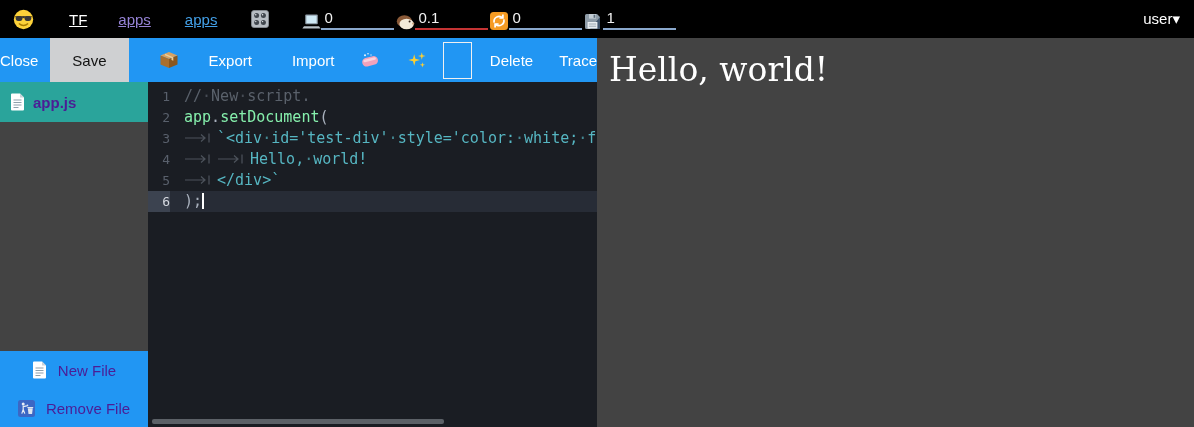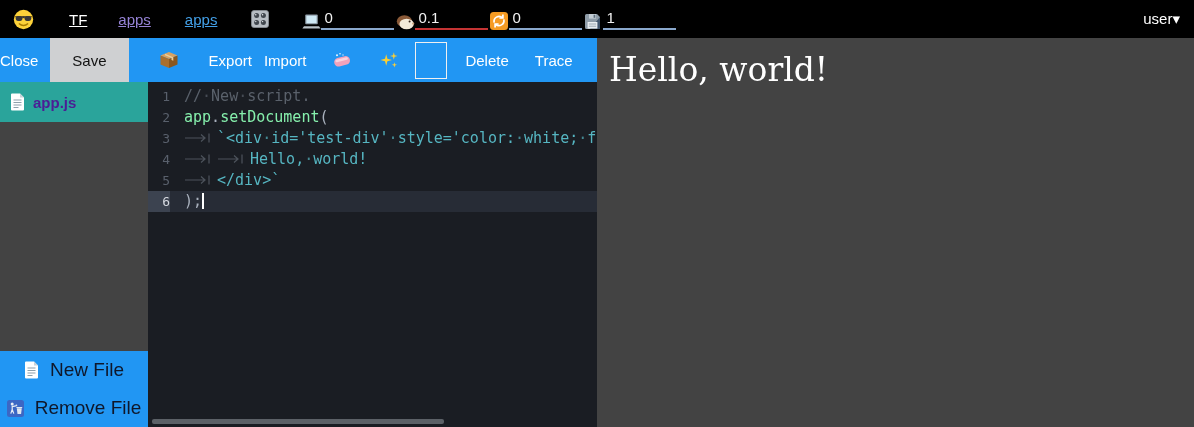--- a/index.html
+++ b/index.html
@@ -23,36 +23,36 @@
   .mainrow{display:flex;height:389px;}
   .leftcol{width:597px;flex:0 0 597px;display:flex;flex-direction:column;}
 
   
   .toolbar{height:44px;flex:0 0 44px;background:#2196f3;display:flex;align-items:center;color:#fff;font-size:15px;}
   .t-btn{cursor:pointer;}
   .t-close{}
   .t-save{margin-left:12px;height:44px;display:flex;align-items:center;padding:0 22px;background:#cfd0d2;color:#121212;}
   .t-pkg{margin-left:30px;display:inline-flex;width:20px;height:18px;}
   .t-export{margin-left:30px;}
-  .t-import{margin-left:12px;}
+  .t-import{margin-left:40px;}
   .t-soap{margin-left:26px;display:inline-flex;width:20px;height:16px;}
   .t-spark{margin-left:28px;display:inline-flex;width:19px;height:19px;}
   .t-box{margin-left:16px;width:32px;height:37px;border:1px solid #f0f0f0;box-sizing:border-box;}
   .t-delete{margin-left:18px;}
   .t-trace{margin-left:26px;}
 
   
   .workspace{display:flex;flex:1;min-height:0;}
   .sidebar{width:148px;flex:0 0 148px;display:flex;flex-direction:column;}
   .files-header{height:31px;flex:0 0 31px;background:#2196f3;color:#fff;font-size:15px;display:flex;align-items:center;justify-content:center;position:relative;}
   .collapse{position:absolute;right:13px;top:4px;font-size:16px;cursor:pointer;}
   .file-item{height:40px;flex:0 0 40px;background:#2aa49b;color:#4c1d95;font-weight:bold;font-size:15px;display:flex;align-items:center;padding-left:10px;gap:8px;cursor:pointer;}
   .file-item .f-icon{width:15px;height:18px;display:inline-flex;}
   .side-filler{flex:1;background:#434343;}
-  .side-action{height:38px;flex:0 0 38px;background:#2196f3;color:#0f172a;font-size:19px;display:flex;align-items:center;justify-content:center;gap:11px;cursor:pointer;}
+  .side-action{height:38px;flex:0 0 38px;background:#2196f3;color:#4c1d95;font-size:15px;display:flex;align-items:center;justify-content:center;gap:11px;cursor:pointer;}
   .side-action .a-icon{display:inline-flex;}
 
   
   .editor{flex:1;background:#1a1d23;position:relative;font-family:"DejaVu Sans Mono","Liberation Mono",monospace;font-size:15px;padding-top:4px;overflow:hidden;}
   .line{display:flex;height:21px;line-height:21px;}
   .gutter{flex:0 0 22px;text-align:right;color:#59606c;font-size:13px;}
   .code{flex:1;white-space:pre;overflow:hidden;padding-left:14px;color:#a9b1bd;}
   .line.active .gutter{background:#3c4350;color:#d5d9e0;}
   .line.active .code{background:#272c36;}
   .tok-comment{color:#5a616b;}

